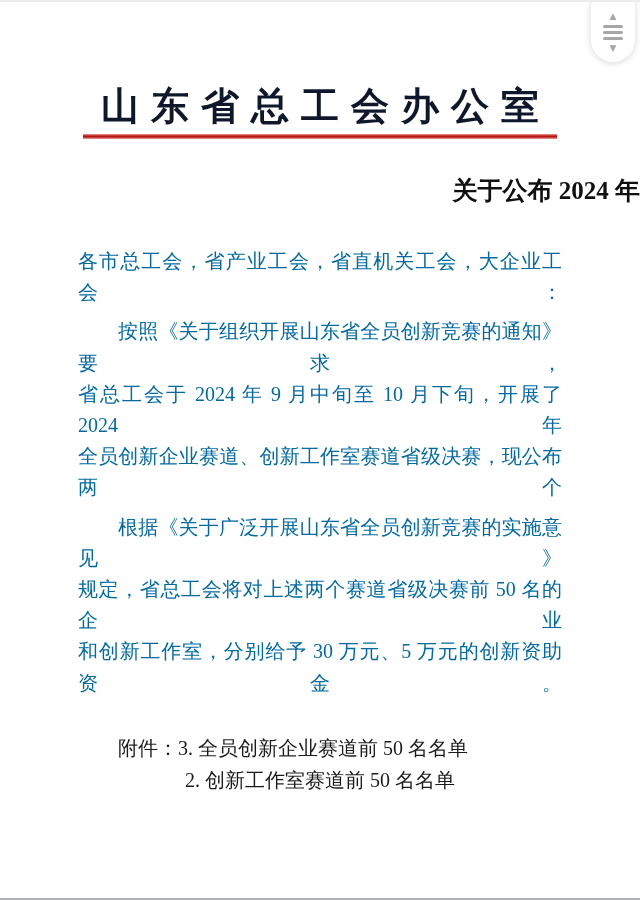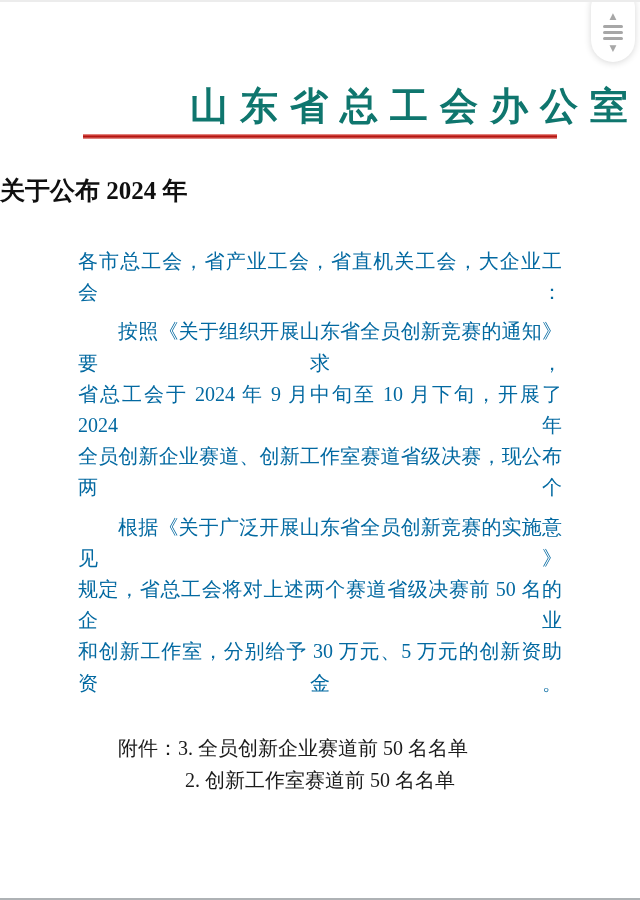--- a/index.html
+++ b/index.html
@@ -31,37 +31,37 @@
     padding-bottom: 9px; box-sizing: border-box;
     z-index: 9;
   }
   .scroll-glyph { color: #a7a7a7; font-size: 9px; line-height: 9px; font-family: "DejaVu Sans", sans-serif; }
   .scroll-bars { display: flex; flex-direction: column; gap: 3px; margin: 4px 0; }
   .scroll-bars i { display: block; width: 20px; height: 3px; background: #a7a7a7; border-radius: 1.5px; }
 
   
   .letterhead {
     margin-top: 84px;
-    text-align: right;
+    text-align: center;
     font-size: 38px; line-height: 40px;
     font-weight: bold;
     letter-spacing: 12px; text-indent: 12px;
-    color: #0f766e;
+    color: #0f172a;
     white-space: nowrap;
   }
   .letterhead-rule {
     width: 474px; height: 5px;
     margin: 8px auto 0;
     background: linear-gradient(to bottom, #eda49e 0%, #c01712 40%, #b01310 55%, #eda49e 100%);
   }
 
   
   .doc-title {
     margin-top: 33px;
-    text-align: left;
+    text-align: right;
     font-weight: bold;
     font-size: 25px; line-height: 37px;
     color: #101010;
   }
 
   
   .body-text {
     margin: 37px 78px 0 78px;
     font-size: 20px; line-height: 31.2px;
     color: #0369a1;

